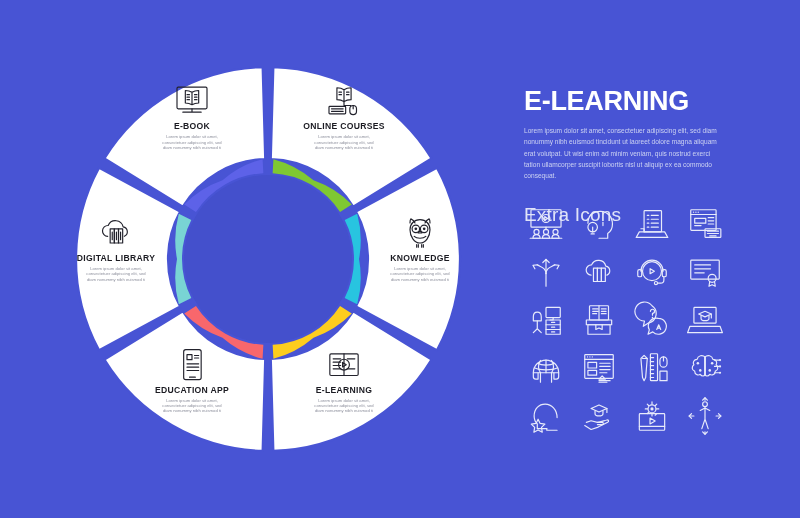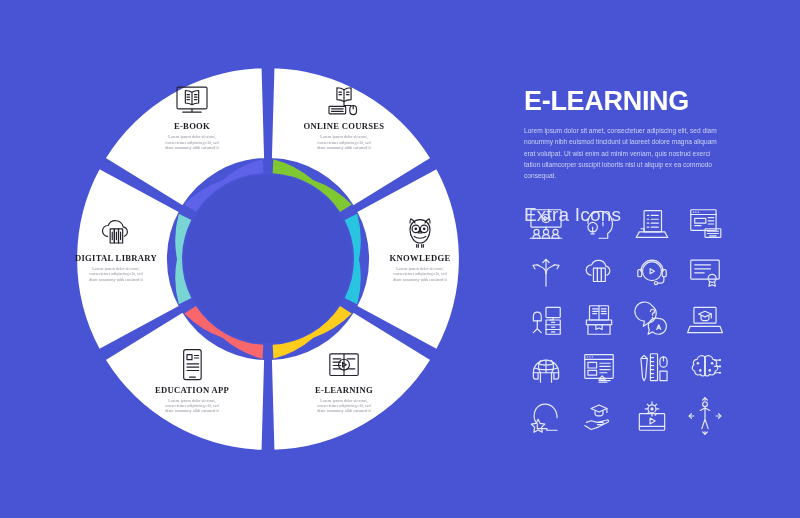--- a/index.html
+++ b/index.html
@@ -6,21 +6,21 @@
   html,body { width:800px; height:518px; }
   body {
     background:#4854d4;
     font-family:"Liberation Sans", sans-serif;
     overflow:hidden;
     position:relative;
   }
   #stage { position:absolute; left:0; top:0; width:800px; height:518px; }
 
   
-  #wheel { position:absolute; left:58px; top:44px; width:420px; height:430px;font-family:Liberation Serif, serif; }
+  #wheel { position:absolute; left:58px; top:44px; width:420px; height:430px; }
   #wheel svg { display:block; }
 
   .seg-title {
     font-weight:bold;
     fill:#1b1b22;
     text-anchor:middle;
     letter-spacing:.3px;
   }
   .seg-desc {
     fill:#8d8f9c;

